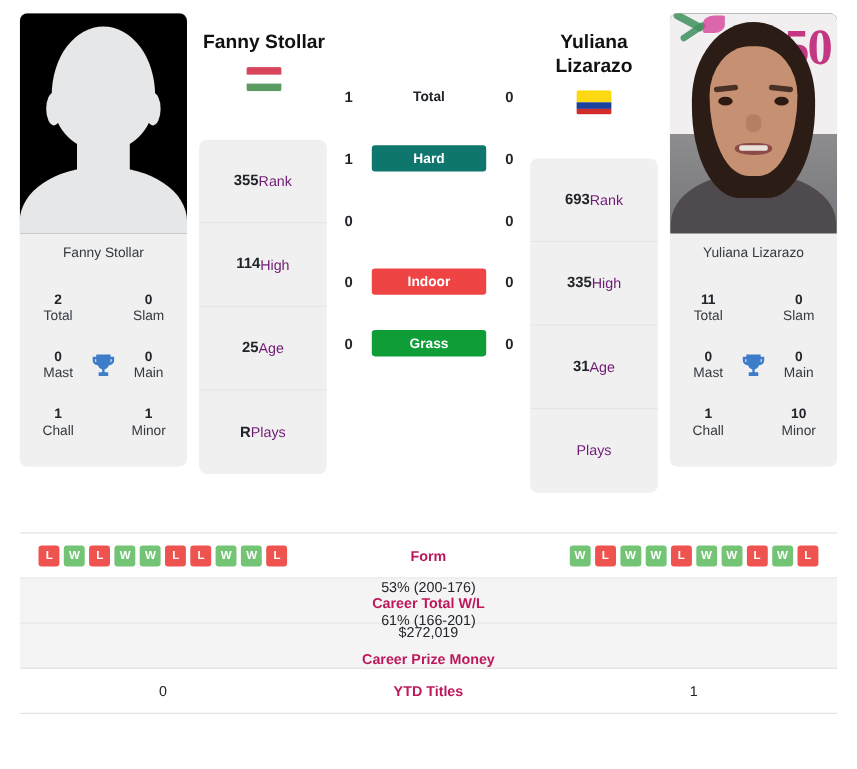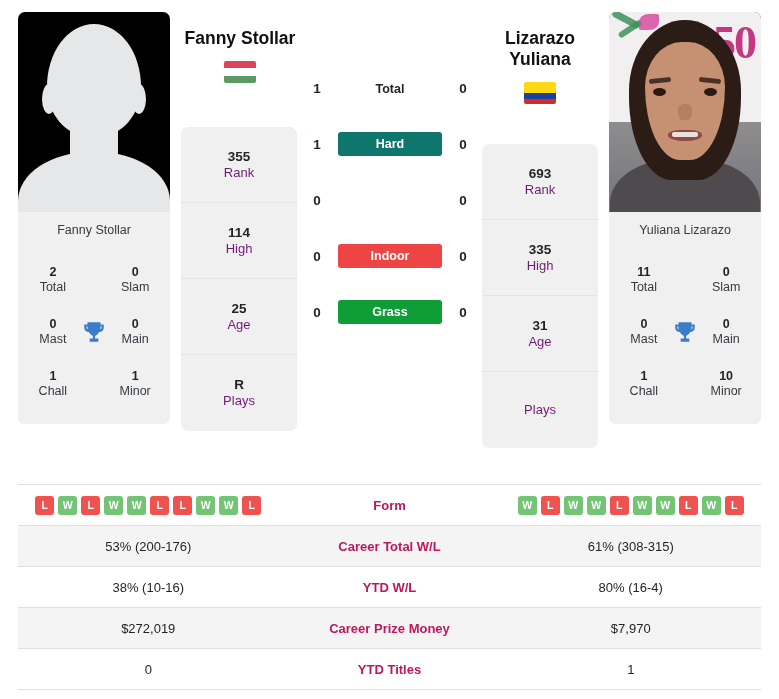--- a/index.html
+++ b/index.html
@@ -197,21 +197,21 @@
     position: absolute;
     width: 116px;
     background: #f0f0f0;
     border-radius: 7px;
     overflow: hidden;
   }
   .stat-col.left  { left: 181px; top: 127px; }
   .stat-col.right { left: 482px; top: 144px; }
   .stat-cell {
     height: 76px;
-    display: flex; flex-direction: column;
+    display: flex; flex-direction: row;
     align-items: center; justify-content: center;
     line-height: 1.2;
     border-bottom: 1px solid #e4e4e4;
   }
   .stat-cell:last-child { border-bottom: none; }
   .stat-val { font-size: 13.5px; font-weight: 700; color: #212529; }
   .stat-lab { font-size: 13px; color: #701a75; }
 
   
   .h2h {
@@ -259,21 +259,21 @@
     top: 484px; left: 18px;
     width: 743px;
     border-top: 1px solid #e0e0e0;
   }
   .st-row {
     display: flex;
     align-items: center;
     height: 41px;
     border-bottom: 1px solid #e0e0e0;
   }
-  .st-row.alt { background: #f4f4f4; }
+  .st-row.alt { background: #f4f4f4; flex-direction: column; }
   .st-left, .st-right {
     flex: 1 1 0;
     text-align: center;
     font-size: 13px;
     color: #212529;
   }
   .st-center {
     width: 222px;
     text-align: center;
     font-size: 13px;
@@ -420,22 +420,22 @@
   <div class="name-head left">
     <div class="player-name">Fanny Stollar</div>
     <div class="flag hu">
       <span></span>
         <span></span>
         <span></span>
     </div>
   </div>
 
   <div class="name-head right">
+    <div class="player-name">Yuliana</div>
     <div class="player-name">Lizarazo</div>
-    <div class="player-name">Yuliana</div>
     <div class="flag co">
       <span></span>
         <span></span>
         <span></span>
     </div>
   </div>
 
   <div class="stat-col left">
     <div class="stat-cell">
       <div class="stat-val">355</div>
@@ -545,33 +545,27 @@
             <span class="form-badge L">L</span>
             <span class="form-badge W">W</span>
             <span class="form-badge L">L</span>
           </div>
       </div>
     </div>
 
     <div class="st-row alt">
       <div class="st-left">53% (200-176)</div>
       <div class="st-center">Career Total W/L</div>
-      <div class="st-right">61% (308-315)</div>
-    </div>
-
-    <div class="st-row">
-      <div class="st-left">38% (10-16)</div>
-      <div class="st-center">YTD W/L</div>
-      <div class="st-right">80% (16-4)</div>
-    </div>
+      <div class="st-right">61% (166-201)</div>
+    </div>
+
 
     <div class="st-row alt">
       <div class="st-left">$272,019</div>
       <div class="st-center">Career Prize Money</div>
-      <div class="st-right">$7,970</div>
     </div>
 
     <div class="st-row">
       <div class="st-left">0</div>
       <div class="st-center">YTD Titles</div>
       <div class="st-right">1</div>
     </div>
 
   </div>
 

